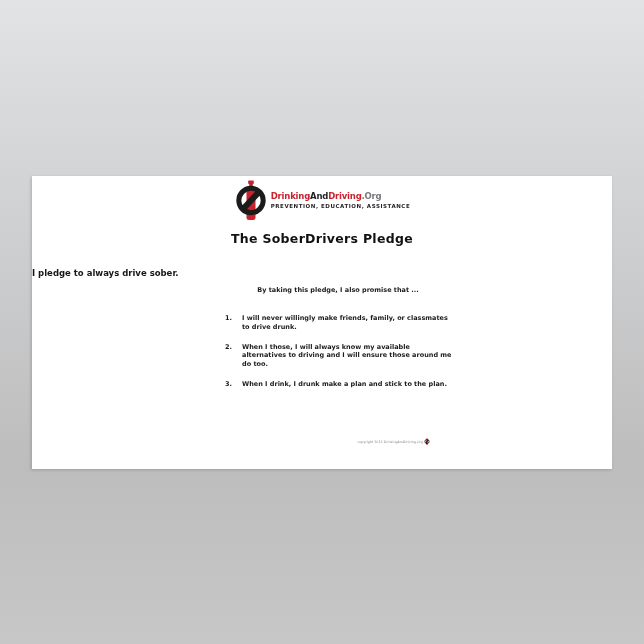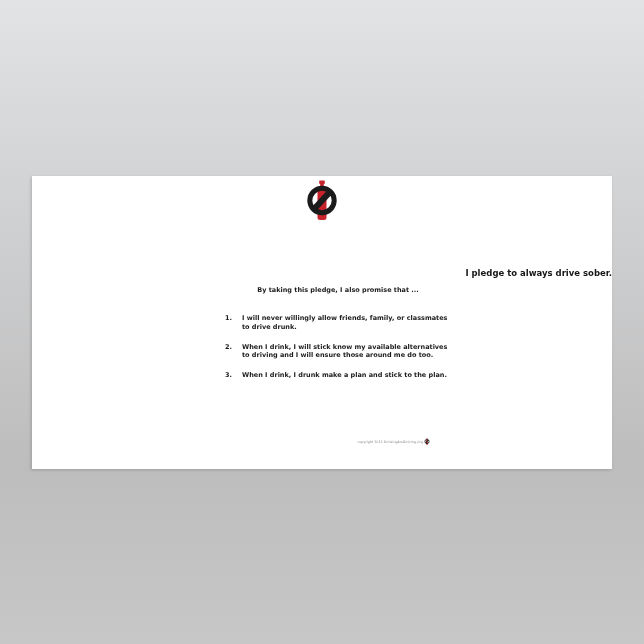--- a/index.html
+++ b/index.html
@@ -66,21 +66,21 @@
     font-size: 12.5px;
     font-weight: 700;
     color: #111111;
     letter-spacing: 0.3px;
   }
   .pledge {
     position: absolute;
     top: 92px;
     left: 0;
     right: 0;
-    text-align: right;
+    text-align: left;
     font-size: 8.5px;
     font-weight: 700;
     color: #161616;
   }
   .promise-intro {
     position: absolute;
     top: 110px;
     left: 0;
     right: 0;
     text-align: center;
@@ -143,35 +143,42 @@
       <svg class="logo-icon" viewBox="0 0 34 41">
 
         <rect x="14.2" y="0.5" width="5.6" height="3.6" rx="0.8" fill="#c8232c"></rect>
         <rect x="15.2" y="3.8" width="3.6" height="6" fill="#c8232c"></rect>
         <path d="M12.5 11.5 q0 -2.5 2.7 -2.5 h3.6 q2.7 0 2.7 2.5 v26 q0 2.5 -2.7 2.5 h-3.6 q-2.7 0 -2.7 -2.5 Z" fill="#c8232c"></path>
 
         <circle cx="17" cy="20.5" r="12.2" fill="none" stroke="#1b1b1b" stroke-width="5"></circle>
 
         <line x1="9.4" y1="28.6" x2="24.6" y2="12.4" stroke="#1b1b1b" stroke-width="6"></line>
       </svg>
+      <div class="logo-text">
+        <div class="wordmark">
+          <span class="wm-red">Drinking</span><span class="wm-dark">And</span><span class="wm-red">Driving</span><span class="wm-gray">.Org</span>
+        </div>
+        <div class="tagline">PREVENTION, EDUCATION, ASSISTANCE</div>
+      </div>
     </div>
 
+    <div class="title">The SoberDrivers Pledge</div>
 
     <div class="pledge">I pledge to always drive sober.</div>
 
     <div class="promise-intro">By taking this pledge, I also promise that ...</div>
 
     <div class="pledge-list">
       <div class="pledge-item">
         <span class="num">1.</span>
-        <span class="txt">I will never willingly allow friends, family, or classmates to drive drunk.</span>
+        <span class="txt">I will never willingly make friends, family, or classmates to drive drunk.</span>
       </div>
       <div class="pledge-item">
         <span class="num">2.</span>
-        <span class="txt">When I drink, I will stick know my available alternatives to driving and I will ensure those around me do too.</span>
+        <span class="txt">When I those, I will always know my available alternatives to driving and I will ensure those around me do too.</span>
       </div>
       <div class="pledge-item">
         <span class="num">3.</span>
         <span class="txt">When I drink, I drunk make a plan and stick to the plan.</span>
       </div>
     </div>
 
     <div class="footer">
       <span class="copyright">copyright 2013 DrinkingAndDriving.Org</span>
       <svg class="footer-icon" viewBox="0 0 34 41">

